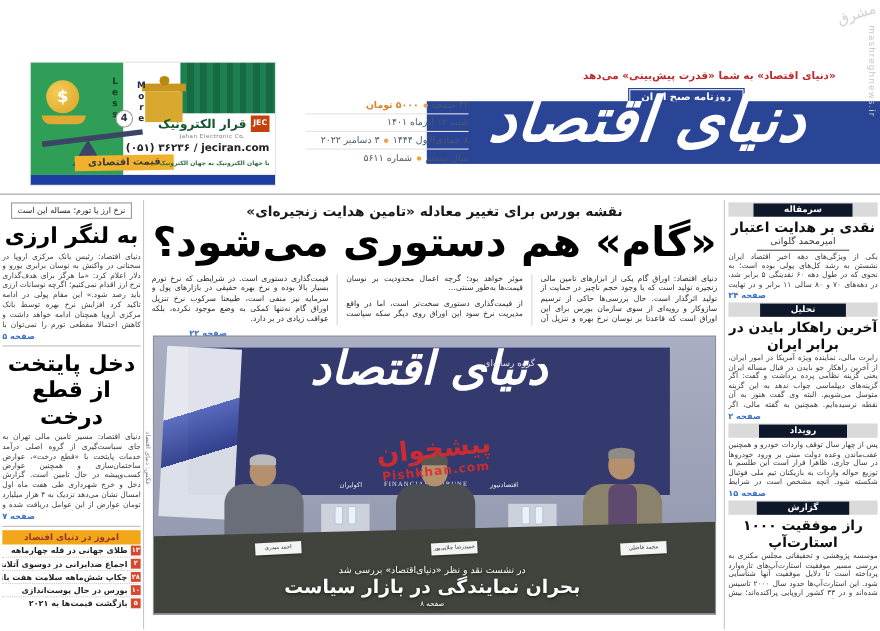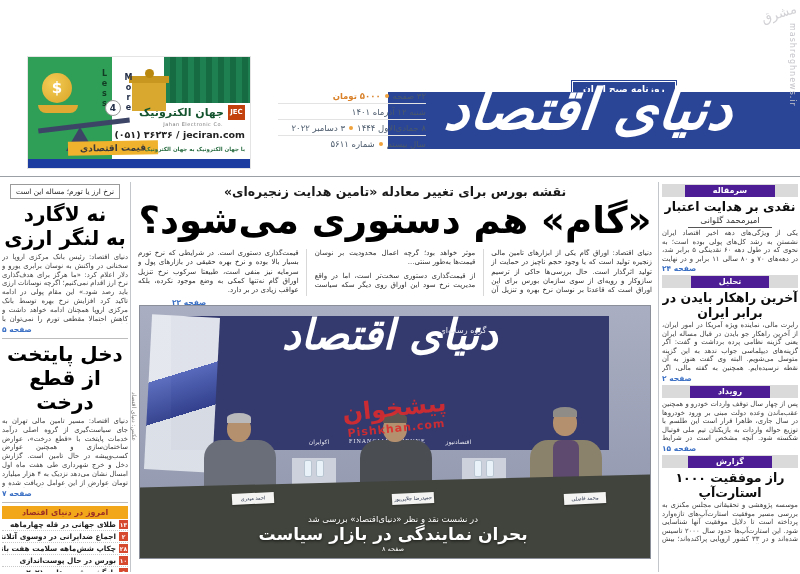--- a/index.html
+++ b/index.html
@@ -66,21 +66,21 @@
   .ad-strip{position:absolute;left:0;right:0;bottom:0;height:9px;background:#1d3ea0;}
 
   
   .rule-h{position:absolute;top:176px;left:0;right:0;height:1px;background:#9aa0a6;}
   .rule-v{position:absolute;top:182px;bottom:2px;width:1px;background:#c3c6ca;}
   .rv1{left:130px;} .rv2{left:658px;}
 
   
   .sidebar{position:absolute;right:2px;top:182px;width:136px;height:390px;overflow:hidden;}
   .sec-bar{background:#dadada;height:13px;display:flex;justify-content:center;align-items:center;margin:2px 0;}
-  .sec-label{background:#4c1d95;color:#fff;font-size:8px;font-weight:bold;padding:0 28px;height:12px;
+  .sec-label{background:#0f172a;color:#fff;font-size:8px;font-weight:bold;padding:0 28px;height:12px;
         line-height:12px;}
   .sb-title{font-size:12.5px;font-weight:900;text-align:center;margin:2px 0 1px;color:#0d0d0d;line-height:15px;}
   .sb-author{font-size:8.5px;text-align:center;color:#333;}
   .author-rule{width:62%;border-bottom:1px solid #555;margin:2px auto 1px;}
   .sb-body{font-size:6.8px;line-height:8.6px;text-align:justify;color:#3a3a3a;overflow:hidden;}
   .h34{max-height:34px;} .h51{max-height:52px;} .h42{max-height:43px;}
   .pg-link{font-size:7.5px;color:#3a6fc4;font-weight:bold;text-align:left;margin:1px 0 2px;}
 
   
   .center{position:absolute;left:138px;top:182px;width:514px;height:390px;}
@@ -154,20 +154,21 @@
 </head>
 <body>
 
 <div class="page">
 
   <div class="site-wm">
     <span class="squiggle">مشرق</span>
     <div class="vtxt ltr">mashreghnews.ir</div>
   </div>
 
+  <div class="tagline">«دنیای اقتصاد» به شما «قدرت پیش‌بینی» می‌دهد</div>
   <div class="morning-badge">روزنامه صبح ایران</div>
   <div class="logo-bar">
     <div class="logo-text">دنیای اقتصاد</div>
   </div>
   <div class="issue-block">
     <div class="issue-row">
       <span>۳۲ صفحه</span>
       <span class="odot"></span>
       <span class="price">۵۰۰۰ تومان</span>
     </div>
@@ -193,21 +194,21 @@
     <div class="pan"></div>
     <div class="beam"></div>
     <div class="fulcrum"></div>
     <div class="gift"></div>
     <div class="vword vless">Less</div>
     <div class="vword vmore">More</div>
     <div class="circle4">4</div>
     <div class="ad-badge">قیمت اقتصادی</div>
     <div class="ad-brand" dir="rtl">
       <span class="jec-box ltr">JEC</span>
-      <span class="brand-fa">جهان الکترونیک</span>
+      <span class="brand-fa">قرار الکترونیک</span>
     </div>
     <div class="brand-en">Jahan Electronic Co.</div>
     <div class="ad-phone">(۰۵۱) ۳۶۲۳۶ / jeciran.com</div>
     <div class="ad-slogan" dir="rtl">با جهان الکترونیک به جهان الکترونیک</div>
     <div class="ad-strip"></div>
   </div>
 
   <div class="rule-h"></div>
   <div class="rule-v rv1"></div>
   <div class="rule-v rv2"></div>
@@ -318,21 +319,20 @@
       </div>
     </div>
     <div class="photo-credit">عکس: دنیای اقتصاد</div>
   </div>
 
   <div class="leftcol">
 
     <div>
       <div class="lk-box">نرخ ارز یا تورم؛ مساله این است</div>
       <div class="lc-title">
-        <div>نه لاگارد</div>
         <div>به لنگر ارزی</div>
       </div>
       <div class="lc-body">دنیای اقتصاد: رئیس بانک مرکزی اروپا در سخنانی در واکنش به نوسان برابری یورو و دلار اعلام کرد: «ما هرگز برای هدف‌گذاری نرخ ارز اقدام نمی‌کنیم؛ اگرچه نوسانات ارزی باید رصد شود.» این مقام پولی در ادامه تاکید کرد افزایش نرخ بهره توسط بانک مرکزی اروپا همچنان ادامه خواهد داشت و کاهش احتمالا مقطعی تورم را نمی‌توان با اطمینان تایید کرد.</div>
       <div class="pg-link">صفحه ۵</div>
     </div>
 
     <div class="lc-div"></div>
 
     <div>
       <div class="lc-title">

